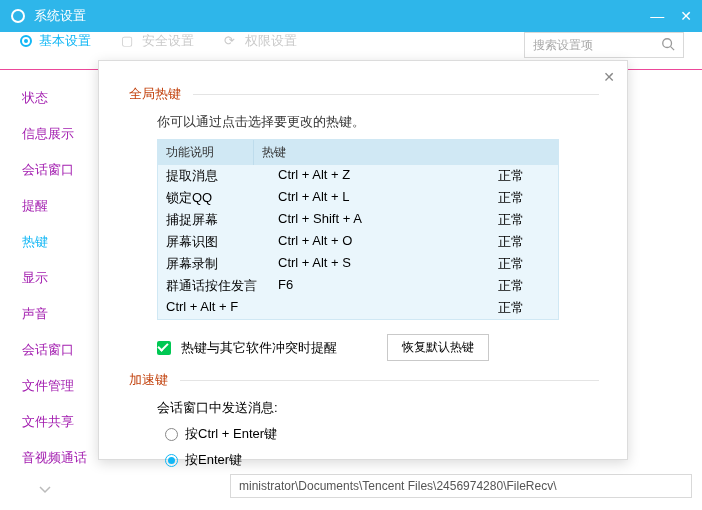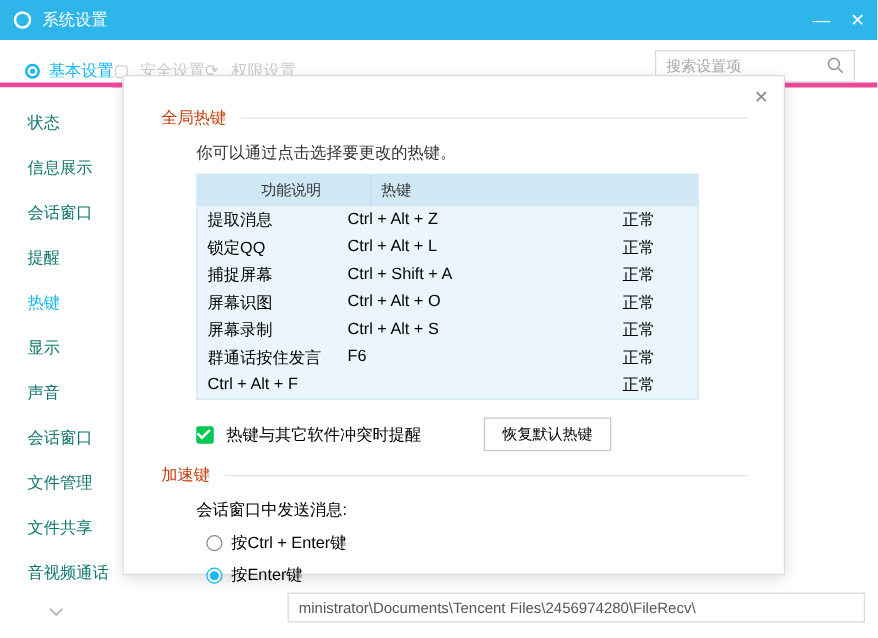--- a/index.html
+++ b/index.html
@@ -4,48 +4,48 @@
 <style>
 * { margin: 0; padding: 0; box-sizing: border-box; font-family: "Microsoft YaHei", Arial, sans-serif; }
 body { width: 702px; height: 510px; background: #fff; font-size: 13px; overflow: hidden; position: relative; }
 
 .titlebar { height: 32px; background: #2eb6ea; display: flex; align-items: center; padding: 0 10px; color: #fff; }
 .titlebar .logo { width: 16px; height: 16px; margin-right: 8px; }
 .titlebar .title { flex: 1; font-size: 13px; }
 .titlebar .win-btns { display: flex; gap: 16px; }
 .titlebar .win-btns span { cursor: pointer; font-size: 14px; line-height: 14px; }
 
-.tabs { height: 38px; border-bottom: 4px solid #ec4899; display: flex; align-items: flex-end; padding: 0 18px; }
+.tabs { height: 38px; border-bottom: 1px solid #ec4899; display: flex; align-items: flex-start; padding: 0 18px; gap: 30px; }
 .tab { display: flex; align-items: center; gap: 5px; color: #666; font-size: 13px; cursor: pointer; }
 .tab.active { color: #12b7f5; }
 .tab svg, .tab .ico { width: 16px; height: 16px; }
 .searchbox { margin-left: auto; display: flex; align-items: center; border: 1px solid #d9d9d9; height: 26px; padding: 0 8px; width: 160px; color: #aaa; font-size: 12px; }
 .searchbox .sicon { margin-left: auto; color: #999; }
 
 .body { display: flex; height: calc(100% - 70px); }
 .sidebar { width: 90px; background: #fff; padding-top: 10px; }
-.sidebar .item { height: 36px; line-height: 36px; padding-left: 22px; color: #0f766e; cursor: pointer; font-size: 13px; }
+.sidebar .item { height: 36px; line-height: 36px; padding-left: 22px; color: #a21caf; cursor: pointer; font-size: 13px; }
 .sidebar .item.active { color: #12b7f5; }
 .sidebar .more { text-align: center; padding-top: 6px; color: #999; }
 
 .content { flex: 1; padding: 18px 22px; overflow: hidden; color: #333; }
 .bottom-path { position: absolute; bottom: 12px; left: 230px; right: 10px; border: 1px solid #d9d9d9; padding: 4px 8px; font-size: 12px; color: #555; background: #fff; }
 
 .dialog { position: absolute; top: 60px; left: 98px; width: 530px; height: 400px; background: #fff; border: 1px solid #dcdcdc; box-shadow: 0 3px 12px rgba(0,0,0,.15); padding: 20px 28px 20px 30px; }
 .dialog .close { position: absolute; top: 8px; right: 12px; color: #888; cursor: pointer; font-size: 14px; }
 
 .section-hdr { display: flex; align-items: center; gap: 12px; margin: 4px 0 10px 0; }
 .section-hdr .label { color: #c2410c; font-size: 13px; white-space: nowrap; }
 .section-hdr .line { flex: 1; border-top: 1px solid #e4e4e4; }
 .subtext { font-size: 13px; color: #333; margin-left: 28px; margin-bottom: 8px; }
 
 .hk-table { margin-left: 28px; width: 402px; border: 1px solid #d0e8f4; background: #eaf6fc; }
 .hk-head { display: flex; background: #d0e8f4; }
 .hk-head div { padding: 4px 8px; font-size: 12px; color: #333; border-right: 1px solid #bedcec; }
-.hk-head div:first-child { width: 96px; margin-left: 43px; }
+.hk-head div:first-child { width: 96px; }
 .hk-head div:nth-child(2) { flex: 1; border-right: none; }
 .hk-row { display: flex; padding: 2px 0; }
 .hk-row .c1 { width: 112px; padding-left: 8px; font-size: 13px; }
 .hk-row .c2 { flex: 1; padding-left: 8px; font-size: 13px; }
 .hk-row .c3 { width: 70px; text-align: left; font-size: 13px; padding-left: 10px; }
 
 .conflict-row { display: flex; align-items: center; gap: 10px; margin: 14px 0 10px 28px; }
 .chk { width: 14px; height: 14px; background: #00c853; border-radius: 2px; position: relative; }
 .chk::after { content: ""; position: absolute; left: 3px; top: 0px; width: 4px; height: 8px; border: solid #fff; border-width: 0 2px 2px 0; transform: rotate(45deg); }
 .restore-btn { margin-left: 40px; border: 1px solid #c9c9c9; background: #fff; padding: 4px 14px; font-size: 12px; cursor: pointer; }

